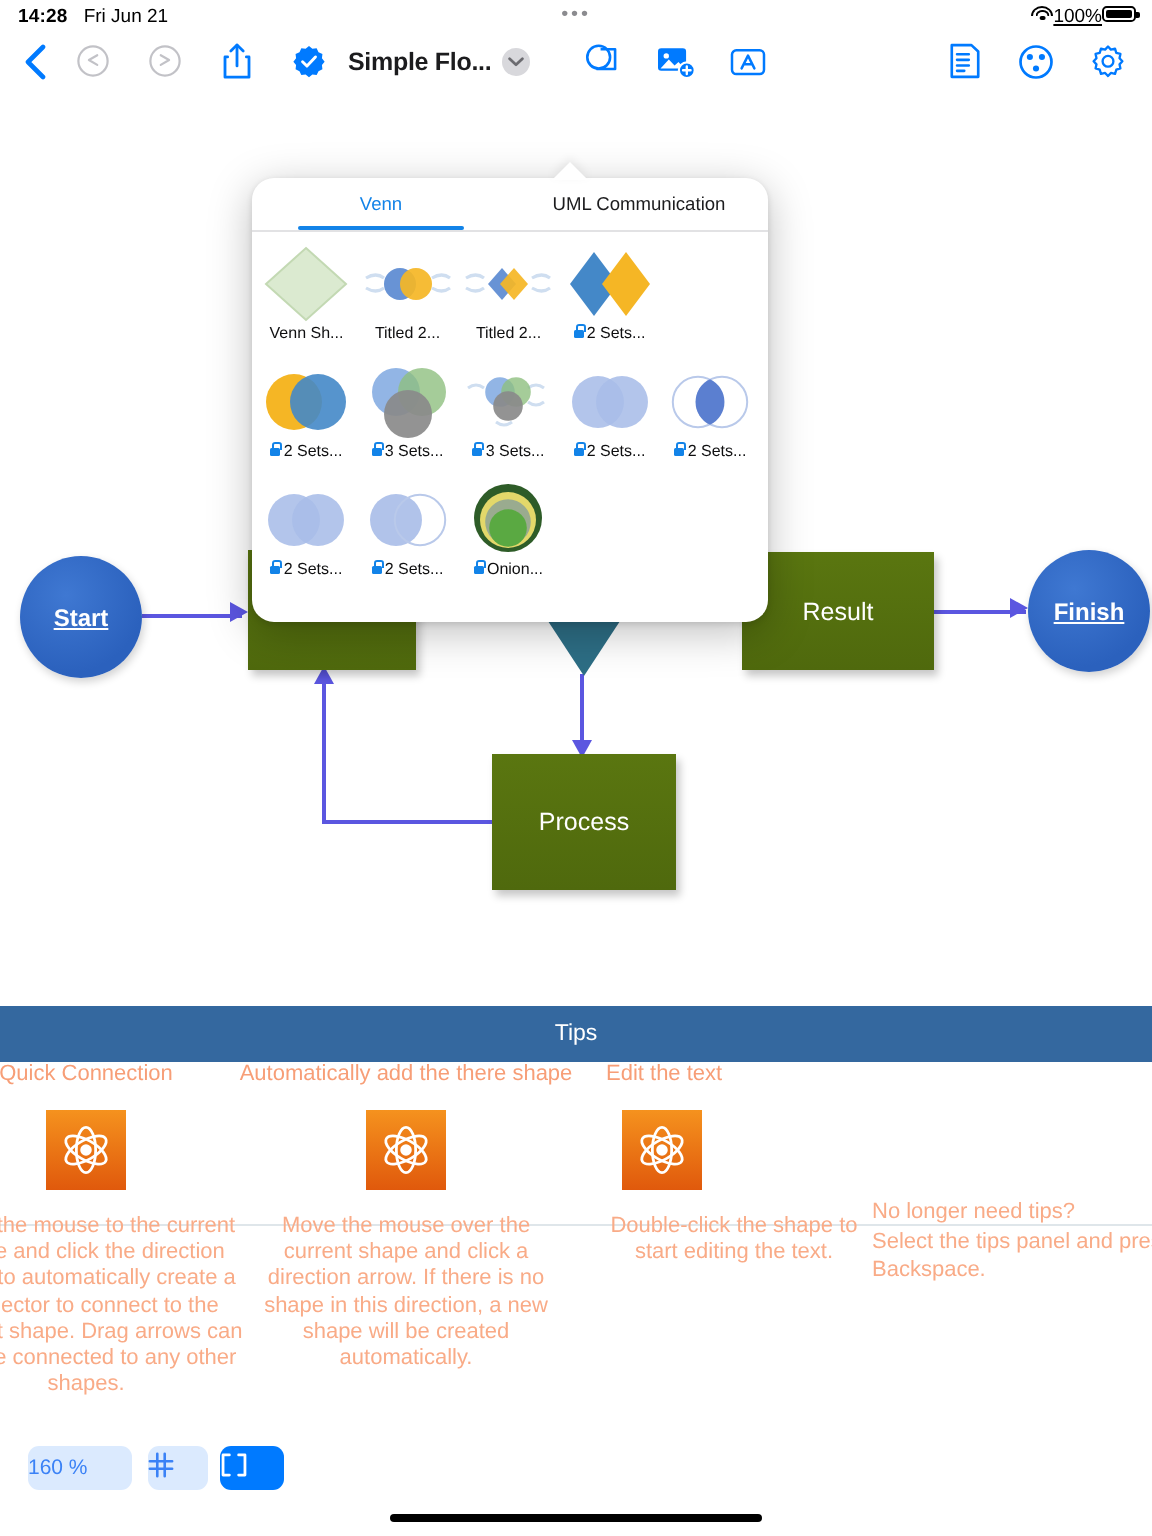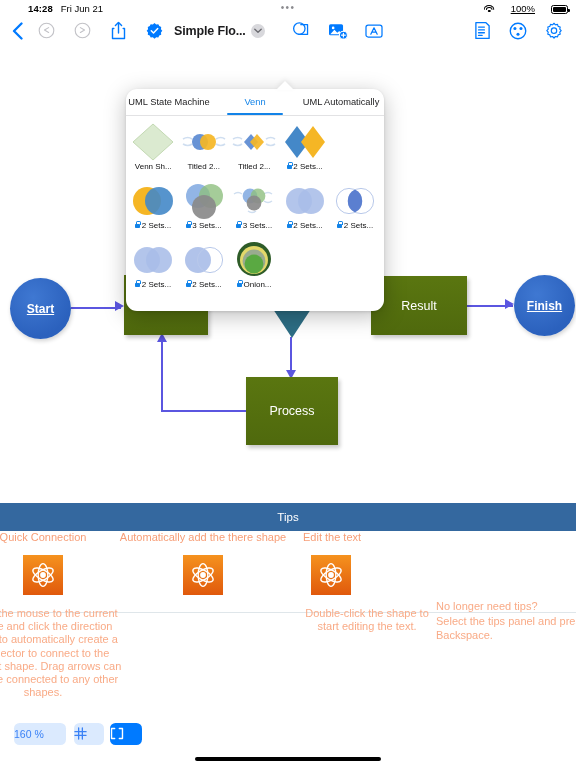--- a/index.html
+++ b/index.html
@@ -7,26 +7,26 @@
     width: 576px; height: 768px;
     font-family: "Liberation Sans", sans-serif;
     background: #ffffff;
     overflow: hidden;
   }
   #app { position: relative; width: 576px; height: 768px; background: #ffffff; }
 
   
   .statusbar {
     position: absolute; top: 0; left: 0; width: 576px; height: 16px;
-    display: flex; align-items: center; font-size: 9.5px; color: #000; padding-left: 19px;
+    display: flex; align-items: center; font-size: 9.5px; color: #000;
   }
   .sb-time { margin-left: 9px; font-weight: 600; letter-spacing: .1px; }
   .sb-date { margin-left: 8px; font-weight: 500; }
   .sb-dots { position: absolute; left: 50%; transform: translateX(-50%); letter-spacing: 1.4px; color: #8b8b8f; font-size: 10px; line-height: 6px; }
-  .sb-right { position: absolute; right: 8px; display: flex; align-items: flex-end; gap: 16px; text-decoration: underline; }
+  .sb-right { position: absolute; right: 8px; display: flex; align-items: flex-start; gap: 0; text-decoration: underline; }
   .sb-batt-pct { font-size: 9.5px; font-weight: 500; }
   .wifi-icn { display: inline-block; width: 11px; height: 9px; position: relative; }
   .wifi-icn i { position: absolute; display: block; border: 1.3px solid #000; border-bottom: none; border-radius: 50% 50% 0 0 / 100% 100% 0 0; left: 50%; transform: translateX(-50%); }
   .wifi-icn i:nth-child(1) { width: 11px; height: 5px; top: 0; }
   .wifi-icn i:nth-child(2) { width: 6.5px; height: 3px; top: 2.6px; }
   .wifi-icn i:nth-child(3) { width: 2.4px; height: 2.4px; top: 5.4px; background: #000; border-radius: 50%; border: none; }
   .batt { width: 17px; height: 8.5px; border: 1px solid #000; border-radius: 2.4px; position: relative; padding: 1px; }
   .batt::after { content:""; position: absolute; right: -2.6px; top: 2.6px; width: 1.6px; height: 3px; background: #000; border-radius: 0 1px 1px 0; }
   .batt i { display:block; height: 100%; width: 100%; background: #000; border-radius: 1px; }
 
@@ -278,23 +278,22 @@
     </div>
 
     <div class="shape node-rect" style="left:246px; top:332px; width:92px; height:68px;">
       <span>Process</span>
     </div>
 
     <div class="pop-arrow"></div>
     <div class="popover">
 
       <div class="pop-tabs">
-        <div class="pop-tab">UML State Machine</div>
         <div class="pop-tab active">Venn</div>
-        <div class="pop-tab">UML Automatically</div>
+        <div class="pop-tab">UML Communication</div>
       </div>
 
       <div class="pop-grid">
 
         <div class="pop-row">
           <div class="pop-cell">
             <div class="pop-thumb">
               <svg width="44" height="40" viewBox="0 0 44 40">
                   <path d="M22 2 L42 20 L22 38 L2 20 Z" fill="#dbead0" stroke="#c3d9b3" stroke-width="1"></path>
                 </svg>
@@ -487,20 +486,21 @@
       <div class="tip-col" style="left:121px; width:164px; display:flex; flex-direction:column; align-items:center;">
         <div class="tip-title">Automatically add the there shape</div>
         <div class="tip-icon">
           <svg width="26" height="26" viewBox="0 0 28 28">
             <ellipse cx="14" cy="14" rx="12.2" ry="5.2" stroke="#fff" stroke-width="1.5" fill="none" transform="rotate(30 14 14)"></ellipse>
             <ellipse cx="14" cy="14" rx="12.2" ry="5.2" stroke="#fff" stroke-width="1.5" fill="none" transform="rotate(90 14 14)"></ellipse>
             <ellipse cx="14" cy="14" rx="12.2" ry="5.2" stroke="#fff" stroke-width="1.5" fill="none" transform="rotate(150 14 14)"></ellipse>
             <circle cx="14" cy="14" r="3.1" fill="#fff"></circle>
           </svg>
         </div>
+        <div class="tip-text" style="width:160px;">Move the mouse over the current shape and click a direction arrow. If there is no shape in this direction, a new shape will be created automatically.</div>
       </div>
 
       <div class="tip-col" style="left:303px; width:152px; display:flex; flex-direction:column; align-items:flex-start;">
         <div class="tip-title">Edit the text</div>
         <div class="tip-icon" style="margin-left:8px;">
           <svg width="26" height="26" viewBox="0 0 28 28">
             <ellipse cx="14" cy="14" rx="12.2" ry="5.2" stroke="#fff" stroke-width="1.5" fill="none" transform="rotate(30 14 14)"></ellipse>
             <ellipse cx="14" cy="14" rx="12.2" ry="5.2" stroke="#fff" stroke-width="1.5" fill="none" transform="rotate(90 14 14)"></ellipse>
             <ellipse cx="14" cy="14" rx="12.2" ry="5.2" stroke="#fff" stroke-width="1.5" fill="none" transform="rotate(150 14 14)"></ellipse>
             <circle cx="14" cy="14" r="3.1" fill="#fff"></circle>

